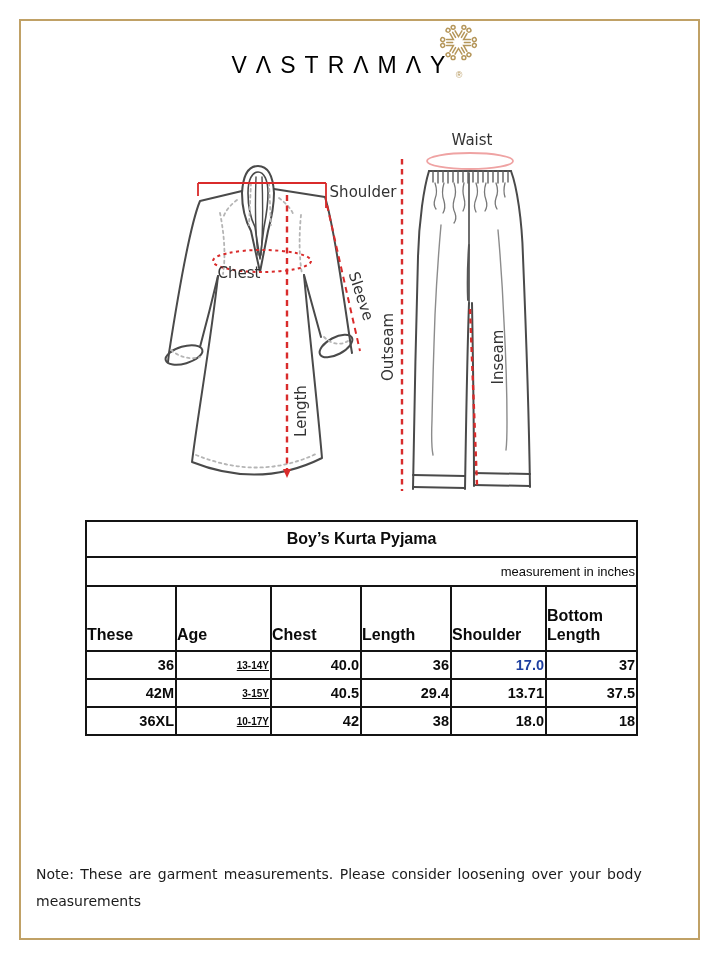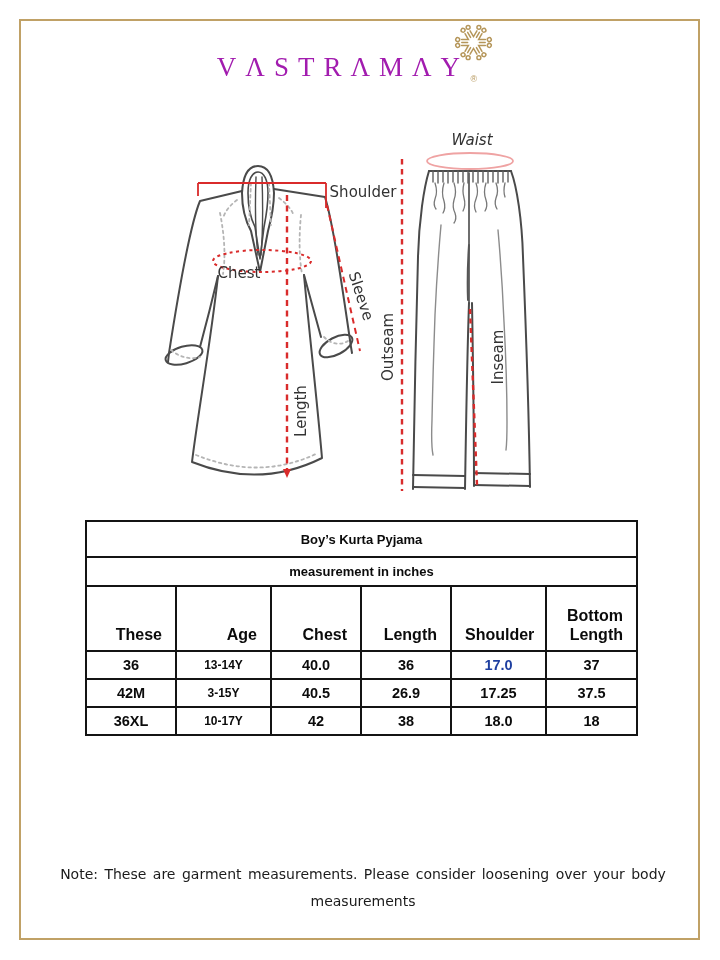--- a/index.html
+++ b/index.html
@@ -8,22 +8,22 @@
     background:#ffffff;font-family:"Liberation Sans",sans-serif;
   }
   .frame{
     position:absolute;left:19px;top:19px;right:20px;bottom:20px;
     border:2px solid #c0a166;pointer-events:none;
   }
   
   .logo-wrap{position:absolute;left:0;top:52px;width:100%;display:flex;justify-content:center;}
   .logo-inner{position:relative;margin-right:34px;}
   .brand-name{
-    font-size:27px;letter-spacing:9px;color:#a21caf;font-weight:400;
-    font-family:Liberation Serif, serif;white-space:nowrap;
+    font-size:23px;letter-spacing:9px;color:#000000;font-weight:400;
+    font-family:Liberation Sans, sans-serif;white-space:nowrap;
   }
   .reg-mark{position:absolute;right:-8px;bottom:-1px;font-size:9px;color:#b5965a;}
   .ornament{position:absolute;right:-26px;top:-31px;width:43px;height:43px;}
   
   .diagram{position:absolute;left:80px;top:125px;width:560px;height:400px;}
   .diagram svg.art{position:absolute;left:0;top:0;}
   .dlabel{
     position:absolute;font-family:"DejaVu Sans","Liberation Sans",sans-serif;
     font-size:15px;color:#333;white-space:nowrap;
     transform:translate(-50%,-50%);
@@ -31,35 +31,35 @@
   .rot-ccw{transform:translate(-50%,-50%) rotate(-90deg);}
   .rot-sleeve{transform:translate(-50%,-50%) rotate(72deg);}
   
   table.size-chart{
     position:absolute;left:85px;top:520px;width:551px;height:211px;
     border-collapse:collapse;table-layout:fixed;
     font-family:"Liberation Sans",sans-serif;color:#0b0b0b;
   }
   table.size-chart td,table.size-chart th{border:2px solid #141414;}
   .tbl-title{
-    font-size:13px;font-weight:bold;text-align:center;height:32px;
+    font-size:16px;font-weight:bold;text-align:center;height:32px;
     border-bottom:1.5px solid #141414 !important;
   }
-  .tbl-sub{font-size:13px;font-weight:bold;text-align:center;height:25px;}
+  .tbl-sub{font-size:13px;font-weight:normal;text-align:right;height:25px;}
   thead th.colhead{
-    height:56px;vertical-align:bottom;text-align:right;
-    font-size:16px;font-weight:bold;padding:2px 13px 5px;line-height:1.22;
+    height:56px;vertical-align:bottom;text-align:left;
+    font-size:16px;font-weight:bold;padding:2px 0 5px;line-height:1.22;
   }
   tbody td{
-    text-align:center;vertical-align:middle;font-size:14.5px;font-weight:bold;height:24px;
-  }
-  tbody td.age-cell{font-size:12px;}
+    text-align:right;vertical-align:middle;font-size:14.5px;font-weight:bold;height:24px;
+  }
+  tbody td.age-cell{font-size:10px;text-decoration:underline;}
   
   .note{
-    position:absolute;left:36px;top:861px;width:654px;text-align:center;
+    position:absolute;left:36px;top:861px;width:654px;text-align:left;
     font-family:"DejaVu Sans","Liberation Sans",sans-serif;
     font-size:14px;line-height:27px;color:#1b1b1b;word-spacing:2px;
   }
 </style>
 </head>
 <body>
 
 <div class="frame"></div>
 
 <div class="logo-wrap">
@@ -186,21 +186,21 @@
       <ellipse cx="390" cy="36" rx="43" ry="8" stroke="#efa3a3" stroke-width="1.8"></ellipse>
       <path d="M322 34 L322 366" stroke="#d92b2b" stroke-width="2.4" stroke-dasharray="5.5 4.5"></path>
       <path d="M390 184 L397 360" stroke="#d92b2b" stroke-width="2.4" stroke-dasharray="5 4.5"></path>
     </g>
   </svg>
 
   <span class="dlabel" style="left:283px;top:67px;">Shoulder</span>
   <span class="dlabel" style="left:159px;top:148px;">Chest</span>
   <span class="dlabel rot-sleeve" style="left:281px;top:171px;">Sleeve</span>
   <span class="dlabel rot-ccw" style="left:221px;top:286px;">Length</span>
-  <span class="dlabel" style="left:392px;top:15px;font-style:italic;">Waist</span>
+  <span class="dlabel" style="left:392px;top:15px;">Waist</span>
   <span class="dlabel rot-ccw" style="left:308px;top:222px;">Outseam</span>
   <span class="dlabel rot-ccw" style="left:418px;top:232px;">Inseam</span>
 </div>
 
 <table class="size-chart">
   <colgroup>
     <col style="width:90px">
       <col style="width:95px">
       <col style="width:90px">
     <col style="width:90px">
@@ -229,22 +229,22 @@
         <td class="age-cell">13-14Y</td>
         <td>40.0</td>
         <td>36</td>
         <td style="color: rgb(30, 63, 160); margin-left: 16px;">17.0</td>
         <td>37</td>
       </tr>
       <tr>
         <td>42M</td>
         <td class="age-cell">3-15Y</td>
         <td>40.5</td>
-        <td>26.9</td>
-        <td>17.25</td>
+        <td>29.4</td>
+        <td>13.71</td>
         <td>37.5</td>
       </tr>
       <tr>
         <td>36XL</td>
         <td class="age-cell">10-17Y</td>
         <td>42</td>
         <td>38</td>
         <td>18.0</td>
         <td>18</td>
       </tr>

